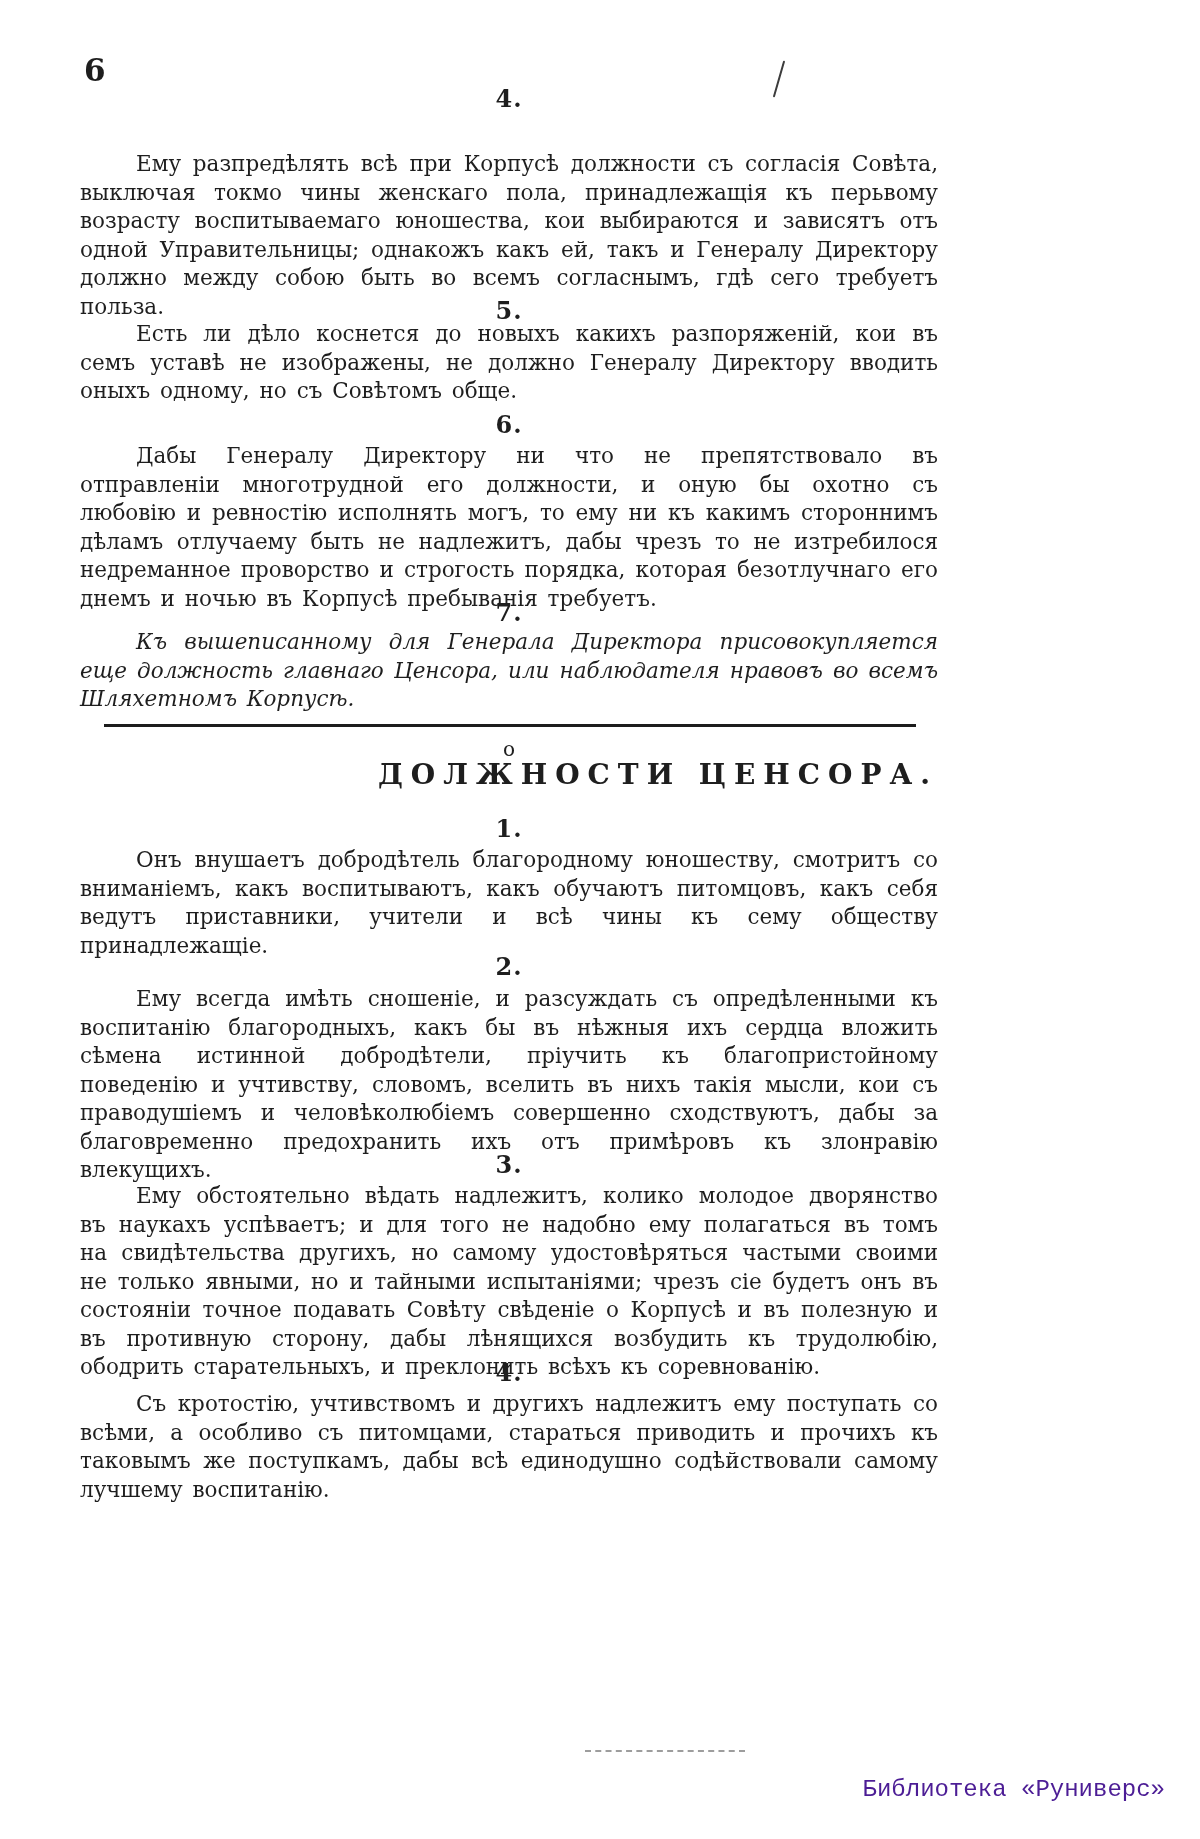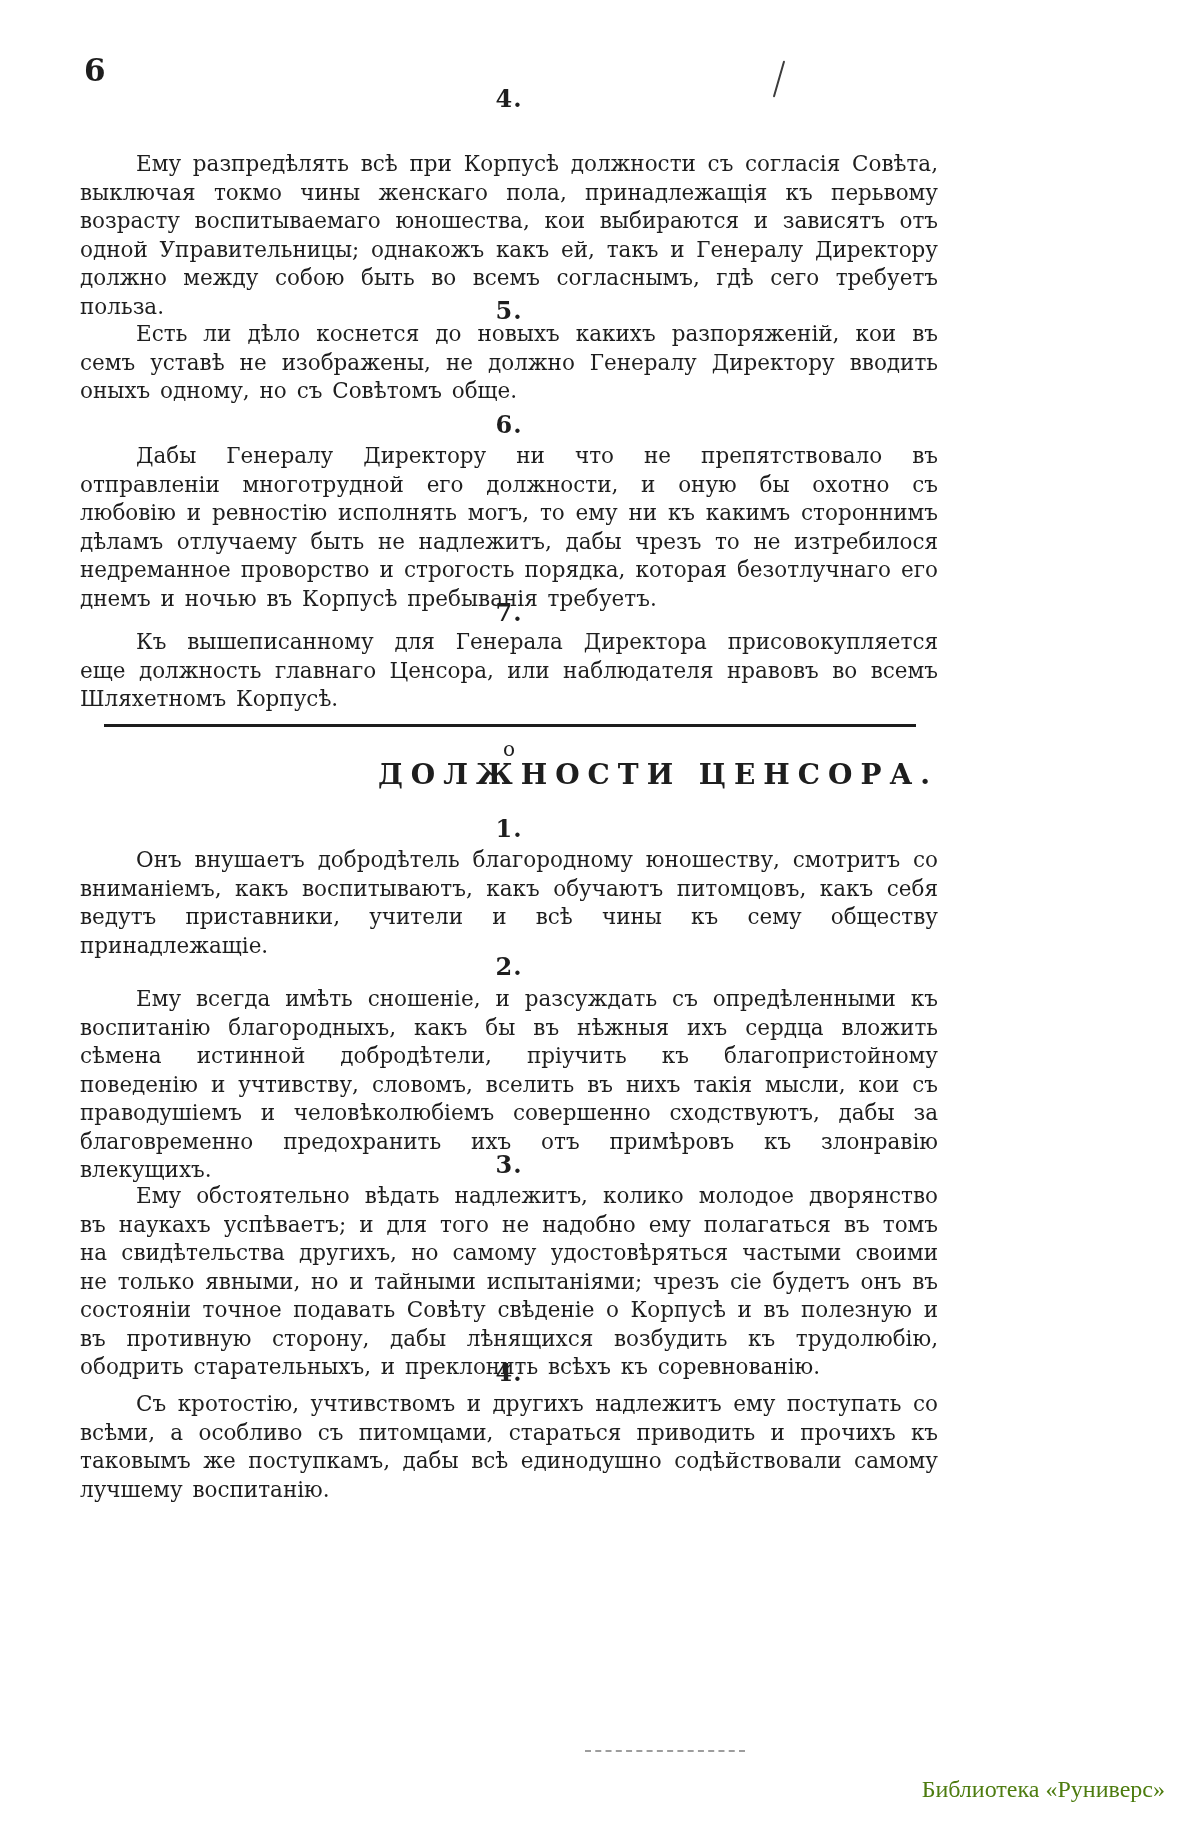--- a/index.html
+++ b/index.html
@@ -46,28 +46,28 @@
     position:absolute;left:80px;top:758px;width:858px;
     text-align:right;font-size:28px;font-weight:bold;
     letter-spacing:8px;
   }
   .artifact{
     position:absolute;left:585px;top:1750px;width:160px;height:0;
     border-top:2px dashed #9d9d9d;
   }
   .watermark{
     position:absolute;right:35px;top:1776px;
-    font-family:Liberation Serif, serif;
-    font-size:24px;color:#4d7c0f;
+    font-family:Liberation Mono, monospace;
+    font-size:24px;color:#4c1d95;
   }
   
   #num-d4{top:84px;}   #par-d4{top:128px;margin-top:22px;}
   #num-d5{top:296px;}  #par-d5{top:320px;}
   #num-d6{top:410px;}  #par-d6{top:442px;}
-  #num-d7{top:598px;}  #par-d7{top:628px;}
+  #num-d7{top:598px;}  #par-d7{top:628px;font-style:italic;}
   #num-c1{top:814px;}  #par-c1{top:846px;}
   #num-c2{top:952px;}  #par-c2{top:985px;}
   #num-c3{top:1150px;} #par-c3{top:1182px;}
   #num-c4{top:1358px;} #par-c4{top:1390px;}
 </style>
 </head>
 <body>
 
 <div class="sheet">
 

